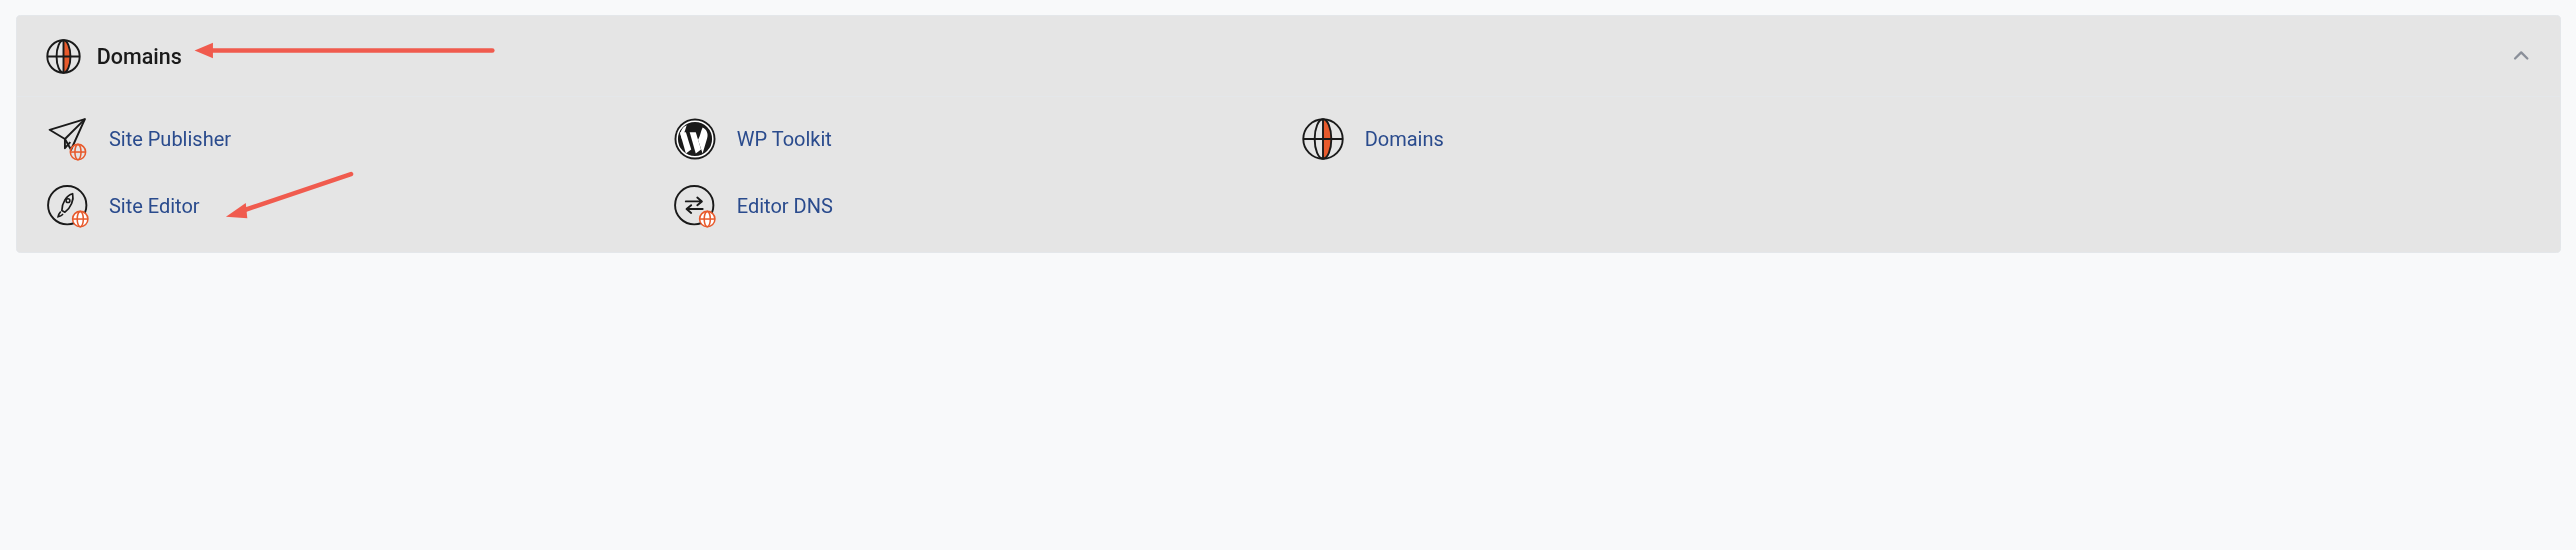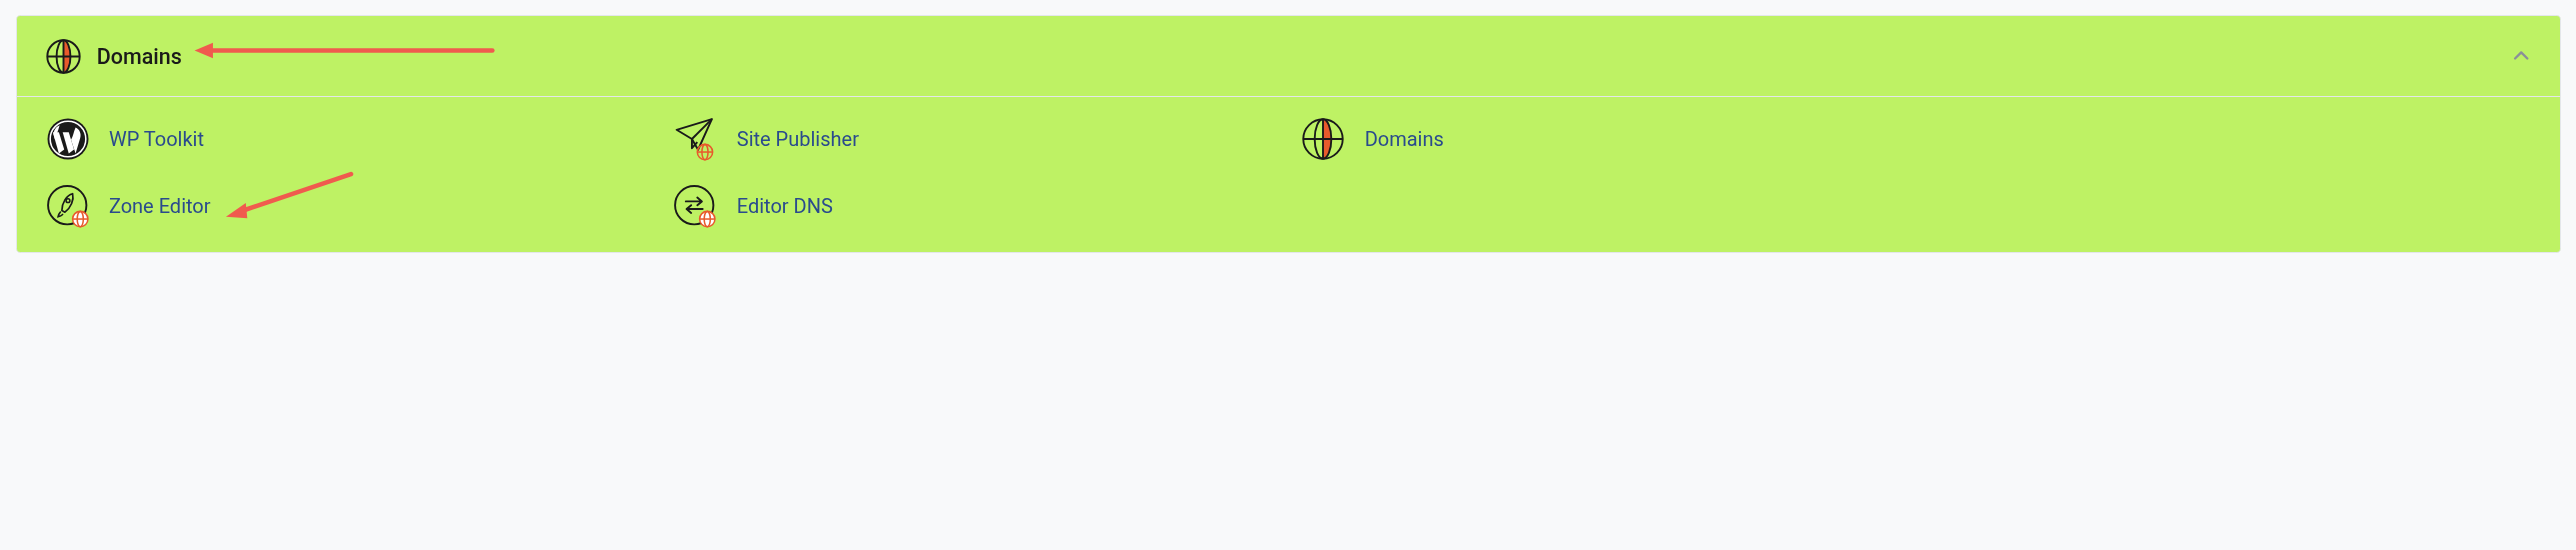--- a/index.html
+++ b/index.html
@@ -2,21 +2,21 @@
 <html style="font-size:12.3px"><head>
   <meta charset="utf-8">
   <style>
     * { box-sizing: border-box; margin: 0; padding: 0; }
     body {
       font-family: -apple-system, BlinkMacSystemFont, "Segoe UI", Roboto, sans-serif;
       background: #f8f9fa;
       padding: 15.3px;
     }
     .panel {
-      background: #bef264;
+      background: #e5e5e5;
       border: 0.8px solid #e4e7ea;
       border-radius: 4.6px;
       max-width: 2545px;
       margin: 0 auto;
       overflow: visible;
     }
     .panel-header {
       display: flex;
       align-items: center;
       padding: 21.5px 28px;
@@ -107,44 +107,44 @@
       <svg width="18.4" height="18.4" viewBox="0 0 24 24">
           <path d="M4 15 L12 7 L20 15" fill="none" stroke="#8a8f99" stroke-width="3" stroke-linecap="round" stroke-linejoin="round"></path>
         </svg>
     </span>
   </div>
 
   <div class="panel-body" style="position:relative;">
 
     <div class="feature-item">
       <span class="feature-icon">
+        <svg width="46" height="46" viewBox="0 0 60 60">
+          <path d="M6 18 L52 4 L34 44 L26 30 Z" fill="none" stroke="#1a1a1a" stroke-width="2.5" stroke-linejoin="round"></path>
+          <path d="M26 30 L52 4" fill="none" stroke="#1a1a1a" stroke-width="2.5"></path>
+          <path d="M26 30 L26 42 L33 34" fill="none" stroke="#1a1a1a" stroke-width="2.5" stroke-linejoin="round"></path>
+          <circle cx="43" cy="47" r="10" fill="none" stroke="#E85A2C" stroke-width="2"></circle>
+          <ellipse cx="43" cy="47" rx="4" ry="10" fill="none" stroke="#E85A2C" stroke-width="2"></ellipse>
+          <line x1="33" y1="47" x2="53" y2="47" stroke="#E85A2C" stroke-width="2"></line>
+        </svg>
+      </span>
+      <span class="feature-label">Site Publisher</span>
+    </div>
+
+    <div class="feature-item">
+      <span class="feature-icon">
         <svg width="44" height="44" viewBox="0 0 58 58">
           <circle cx="29" cy="29" r="27" fill="#1a1a1a"></circle>
           <circle cx="29" cy="29" r="23.5" fill="none" stroke="#fff" stroke-width="2"></circle>
           <path d="M9 20 L17 20 L24 43 L17 48 Z" fill="#fff"></path>
           <path d="M22 20 L30 20 L37 43 L30 48 Z" fill="#fff"></path>
           <path d="M39 14 C44 16 47 22 45 28 L39 48 L33 30 C36 26 36 20 39 14 Z" fill="#fff"></path>
           <path d="M10 23 C10 18 13 13 18 11 L12 30 Z" fill="#fff"></path>
         </svg>
       </span>
       <span class="feature-label">WP Toolkit</span>
-    </div>
-
-    <div class="feature-item">
-      <span class="feature-icon">
-        <svg width="46" height="46" viewBox="0 0 60 60">
-          <path d="M6 18 L52 4 L34 44 L26 30 Z" fill="none" stroke="#1a1a1a" stroke-width="2.5" stroke-linejoin="round"></path>
-          <path d="M26 30 L52 4" fill="none" stroke="#1a1a1a" stroke-width="2.5"></path>
-          <path d="M26 30 L26 42 L33 34" fill="none" stroke="#1a1a1a" stroke-width="2.5" stroke-linejoin="round"></path>
-          <circle cx="43" cy="47" r="10" fill="none" stroke="#E85A2C" stroke-width="2"></circle>
-          <ellipse cx="43" cy="47" rx="4" ry="10" fill="none" stroke="#E85A2C" stroke-width="2"></ellipse>
-          <line x1="33" y1="47" x2="53" y2="47" stroke="#E85A2C" stroke-width="2"></line>
-        </svg>
-      </span>
-      <span class="feature-label">Site Publisher</span>
     </div>
 
     <div class="feature-item">
       <span class="feature-icon">
         <svg width="44" height="44" viewBox="0 0 58 58">
           <defs>
               <clipPath id="rightHalfB">
                 <rect x="29" y="0" width="29" height="58"></rect>
               </clipPath>
             </defs>
@@ -166,21 +166,21 @@
         <svg width="46" height="46" viewBox="0 0 60 60">
           <circle cx="29" cy="29" r="25" fill="none" stroke="#1a1a1a" stroke-width="2.5"></circle>
           <path d="M22 36 C22 26 28 16 36 14 C38 22 34 32 26 38 Z" fill="none" stroke="#1a1a1a" stroke-width="2.2" stroke-linejoin="round"></path>
           <circle cx="30" cy="23" r="2.5" fill="none" stroke="#1a1a1a" stroke-width="2"></circle>
           <path d="M20 38 C18 40 17 44 17 44 C17 44 21 43 23 41" fill="none" stroke="#1a1a1a" stroke-width="2" stroke-linecap="round"></path>
           <circle cx="46" cy="47" r="10" fill="#fff" stroke="#E85A2C" stroke-width="2"></circle>
           <ellipse cx="46" cy="47" rx="4" ry="10" fill="none" stroke="#E85A2C" stroke-width="2"></ellipse>
           <line x1="36" y1="47" x2="56" y2="47" stroke="#E85A2C" stroke-width="2"></line>
         </svg>
       </span>
-      <span class="feature-label">Zone Editor</span>
+      <span class="feature-label">Site Editor</span>
       <svg class="arrow-annot" style="left:176px; top:-15.3px;" width="138" height="61" viewBox="0 0 180 80">
         <line x1="170" y1="8" x2="22" y2="58" stroke="#F05B4E" stroke-width="6" stroke-linecap="round"></line>
         <polygon points="6,64 32,46 34,66" fill="#F05B4E"></polygon>
       </svg>
     </div>
 
     <div class="feature-item">
       <span class="feature-icon">
         <svg width="46" height="46" viewBox="0 0 60 60">
           <circle cx="29" cy="29" r="25" fill="none" stroke="#1a1a1a" stroke-width="2.5"></circle>

